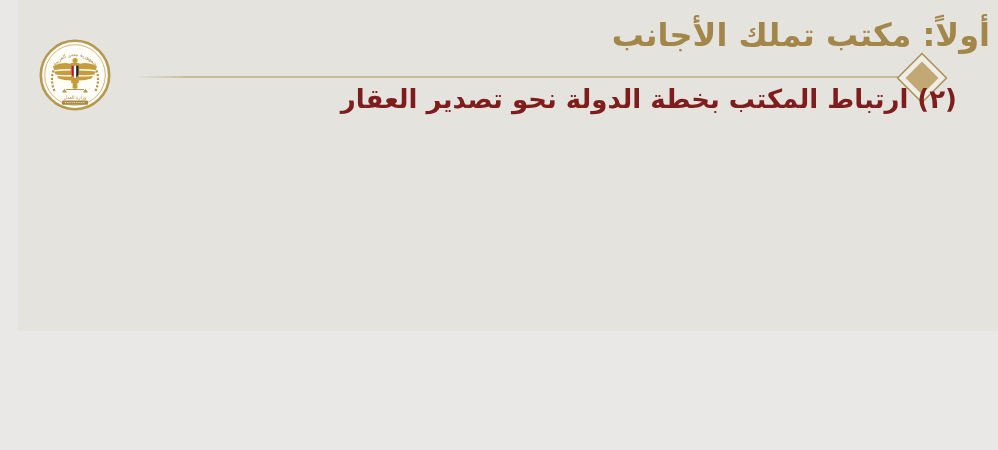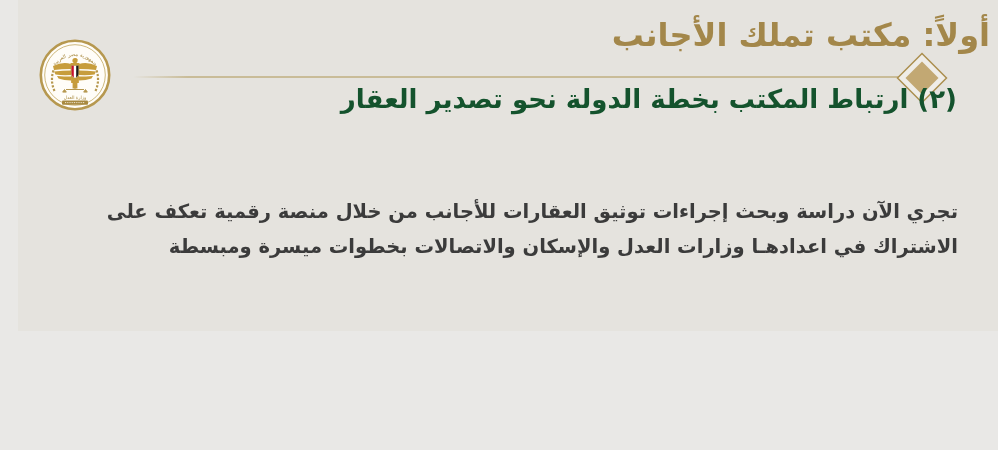--- a/index.html
+++ b/index.html
@@ -48,21 +48,21 @@
     top: 50px; left: 876px;
     width: 56px; height: 56px;
   }
   .slide-subtitle {
     position: absolute;
     top: 84px; right: 41px;
     margin: 0;
     direction: rtl;
     font-size: 26px;
     font-weight: bold;
-    color: #14532d;
+    color: #7f1d1d;
     white-space: nowrap;
   }
   
   .body-text {
     position: absolute;
     top: 194px; left: 22px; right: 40px;
     direction: rtl;
     text-align: right;
   }
   .body-text p {
@@ -133,17 +133,16 @@
     <div class="header-rule"></div>
 
     <svg class="diamond" viewBox="0 0 56 56">
       <polygon points="28,3.5 52.5,28 28,52.5 3.5,28" fill="#efede8" stroke="#ab8f4f" stroke-width="1.5"></polygon>
       <polygon points="28,11.5 44.5,28 28,44.5 11.5,28" fill="#c2a873"></polygon>
     </svg>
 
     <h2 class="slide-subtitle" dir="rtl">(٢) ارتباط المكتب بخطة الدولة نحو تصدير العقار</h2>
 
     <main class="body-text">
-      <p dir="rtl">تجري الآن دراسة وبحث إجراءات توثيق العقارات للأجانب من خلال منصة رقمية تعكف على الاشتراك في اعدادهـا وزارات العدل والإسكان والاتصالات بخطوات ميسرة ومبسطة</p>
     </main>
 
   </div>
 </div>
 
 </body></html>

